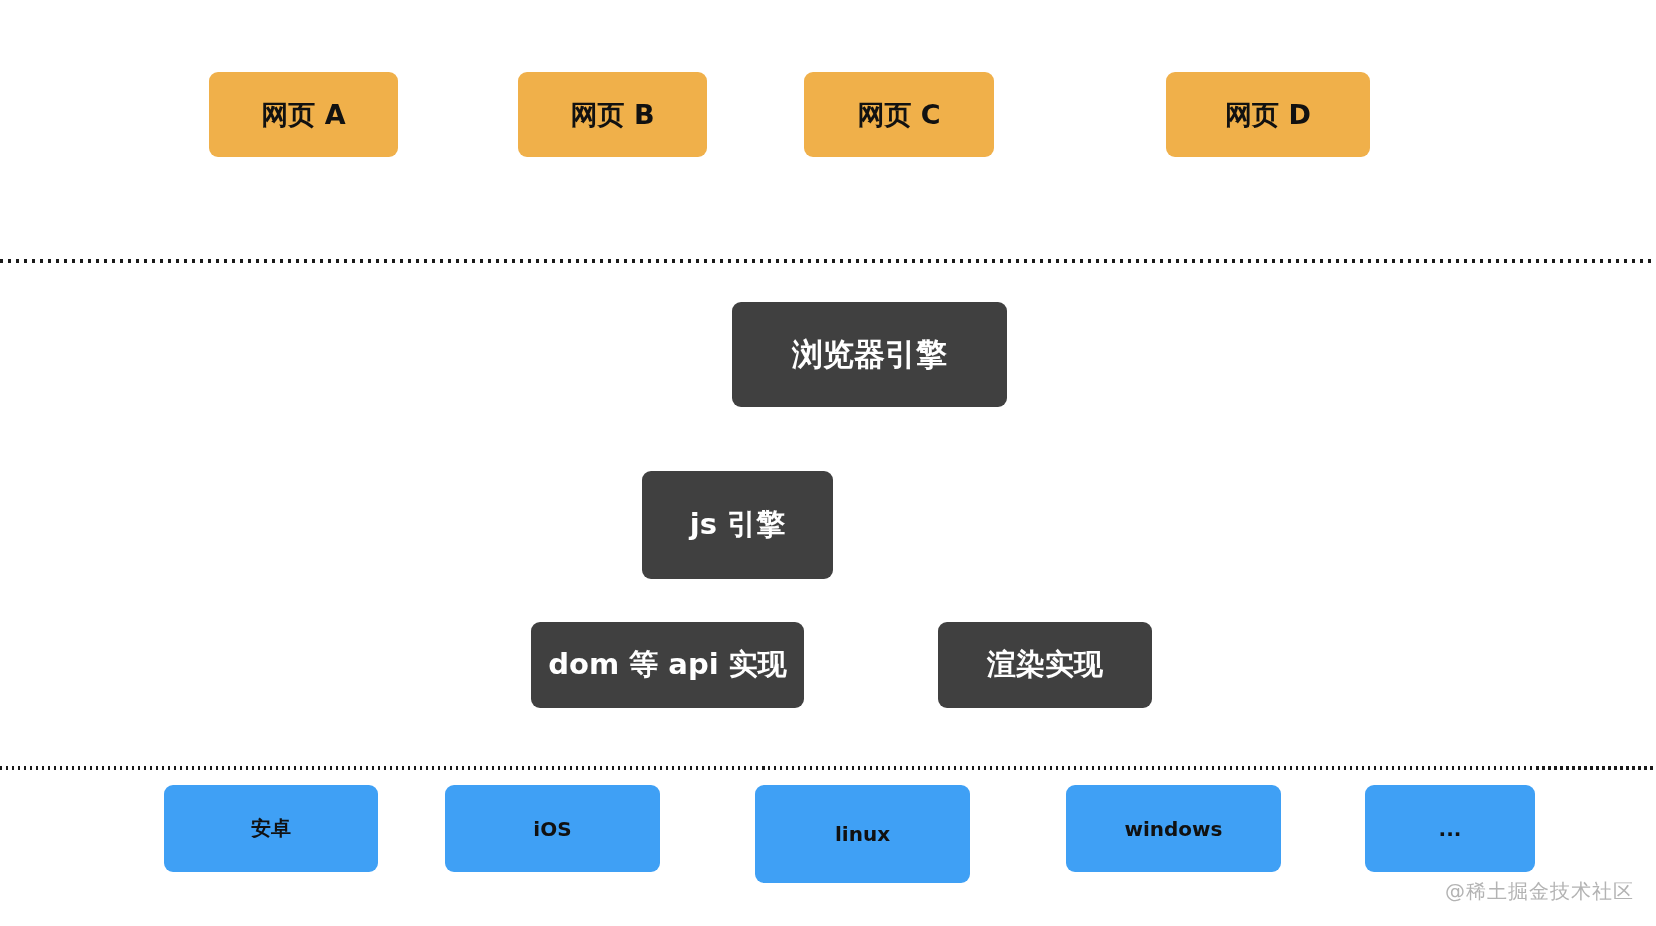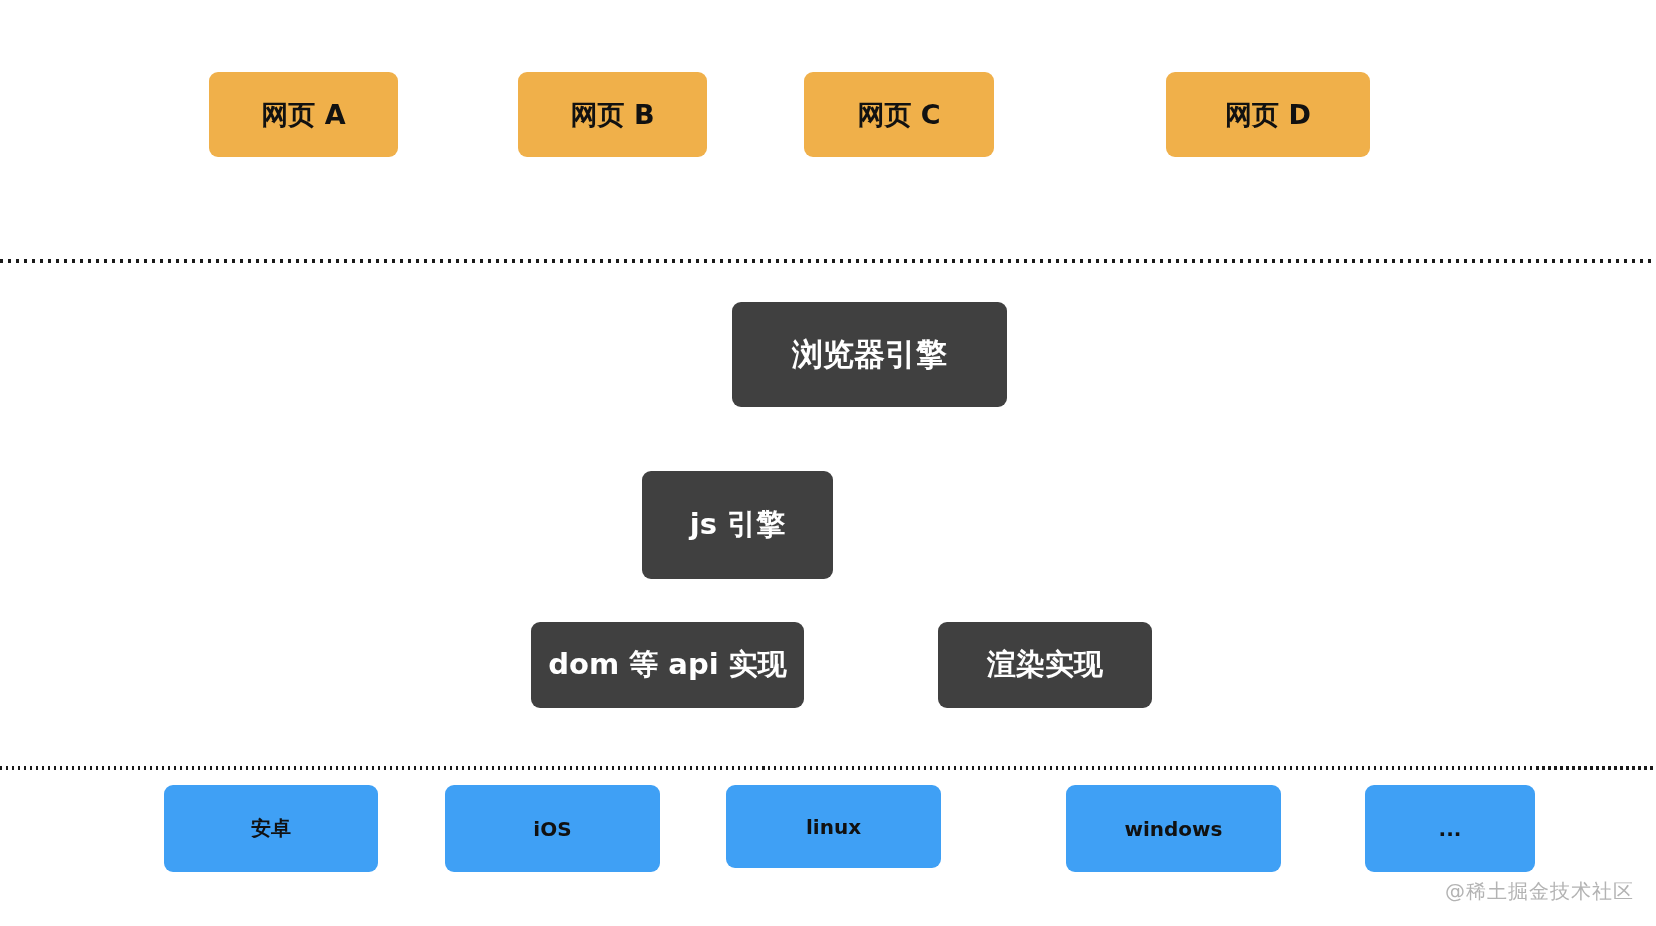--- a/index.html
+++ b/index.html
@@ -87,19 +87,19 @@
 
   <div class="box engine-box" style="left:642px; top:471px; width:191px; height:108px;">js 引擎</div>
 
   <div class="box engine-box" style="left:531px; top:622px; width:273px; height:86px;">dom 等 api 实现</div>
   <div class="box engine-box" style="left:938px; top:622px; width:214px; height:86px;">渲染实现</div>
 
   <div class="dotted-line dense" style="top:766px;"></div>
 
   <div class="box os-box" style="left:164px; top:785px; width:214px; height:87px;">安卓</div>
   <div class="box os-box" style="left:445px; top:785px; width:215px; height:87px;text-align:right;">iOS</div>
-  <div class="box os-box" style="left:726px; top:785px; width:215px; height:83px;">linux</div>
+  <div class="box os-box" style="left:755px; top:785px; width:215px; height:98px;">linux</div>
   <div class="box os-box" style="left:1066px; top:785px; width:215px; height:87px;">windows</div>
   <div class="box os-box" style="left:1365px; top:785px; width:170px; height:87px;">...</div>
 
   <div class="watermark">@稀土掘金技术社区</div>
 
 </div>
 
 </body></html>

